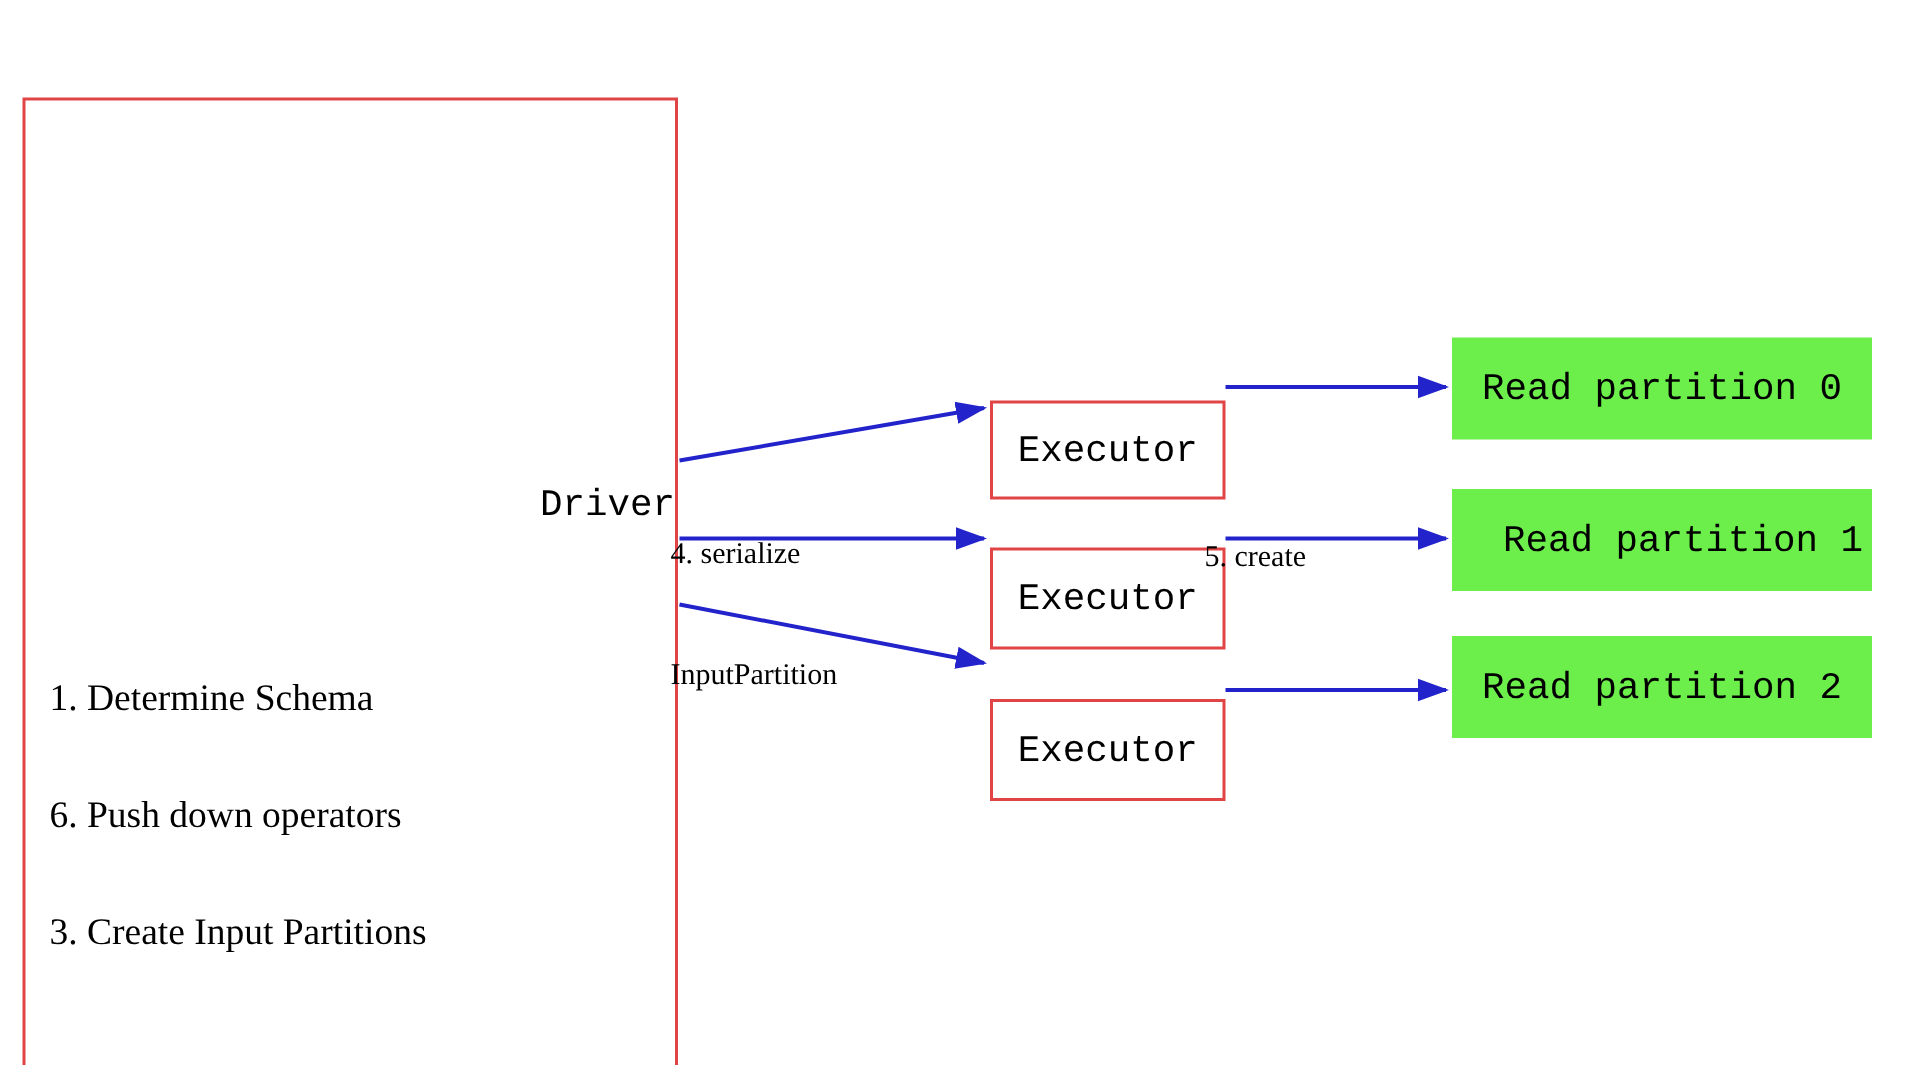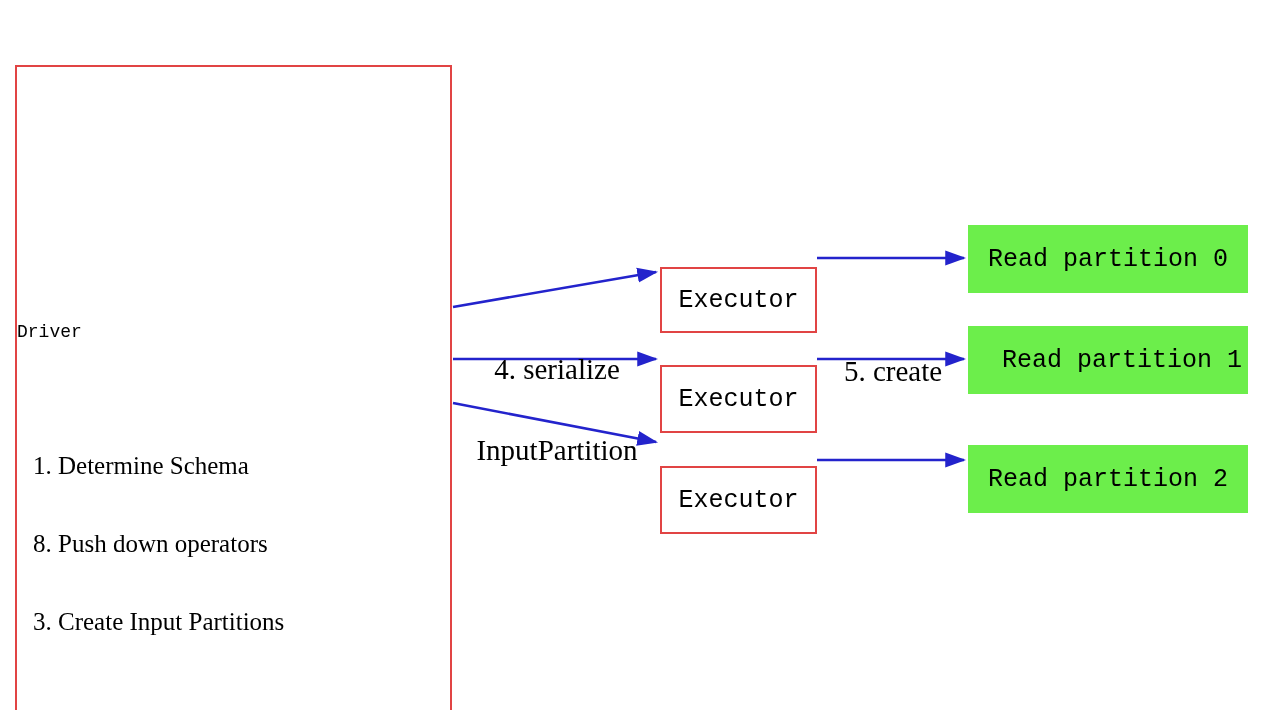--- a/index.html
+++ b/index.html
@@ -40,22 +40,22 @@
     margin-top: 40px;
   }
   .driver-box {
     left: 15px; top: 25px;
     width: 437px; height: 667px;
   }
   .driver-title {
     position: absolute;
     left: 0; right: 0;
     top: 255px;
-    text-align: left;
-    font-size: 18px;
+    text-align: right;
+    font-size: 25px;
     white-space: pre;
   }
   .driver-steps {
     position: absolute;
     left: 16px;
     top: 334px;
     font-size: 25px;
     line-height: 26px;
     white-space: pre;
     font-family: Liberation Serif, serif;
@@ -79,28 +79,28 @@
     background: var(--partition_fill);
     display: flex;
     align-items: center;
     justify-content: center;
     font-size: 25px;
     z-index: 2;
     font-family: Liberation Mono, monospace;
   }
   .partition-0 { top: 225px; }
   .partition-1 { top: 326px; padding-left: 28px; }
-  .partition-2 { top: 445px; text-align: right; }
+  .partition-2 { top: 424px; text-align: right; }
   .edge-label {
     position: absolute;
     z-index: 3;
     font-family: "Liberation Serif", "DejaVu Serif", serif;
-    font-size: 29px;
+    font-size: 20px;
     line-height: 27px;
-    text-align: center;
+    text-align: left;
     white-space: pre;
   }
   .label-serialize { left: 447px; top: 302px; width: 220px; }
   .label-create-reader { left: 803px; top: 304px; width: 180px; }
 </style>
 </head>
 <body>
 
 <div class="canvas">
 
@@ -115,21 +115,21 @@
     <path class="arrow" d="M453,403 L656,442" marker-end="url(#ah)"></path>
     <path class="arrow" d="M817,258 L964,258" marker-end="url(#ah)"></path>
     <path class="arrow" d="M817,359 L964,359" marker-end="url(#ah)"></path>
     <path class="arrow" d="M817,460 L964,460" marker-end="url(#ah)"></path>
   </svg>
 
   <div class="box driver-box">
     <div class="driver-title">Driver</div>
     <div class="driver-steps">
       <div>1. Determine Schema</div>
-      <div>8. Push down operators</div>
+      <div>6. Push down operators</div>
       <div>3. Create Input Partitions</div>
     </div>
   </div>
 
   <div class="box executor-box executor-0">
     <span>Executor</span>
   </div>
   <div class="box executor-box executor-1">
     <span>Executor</span>
   </div>

